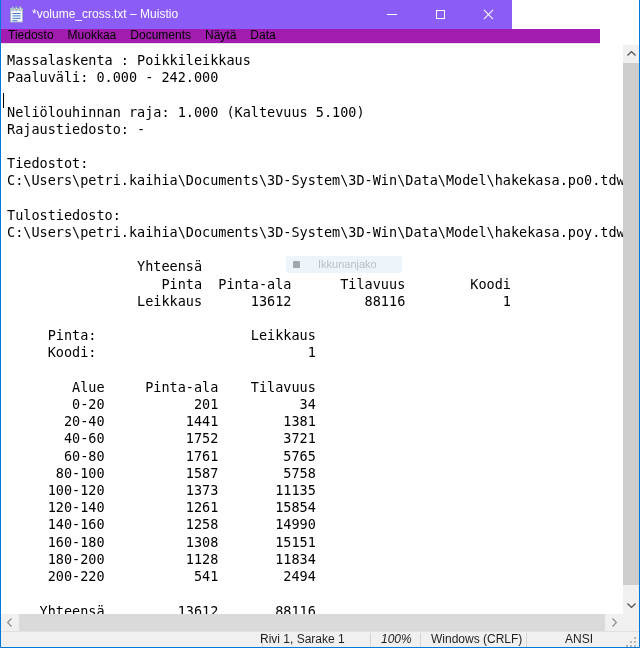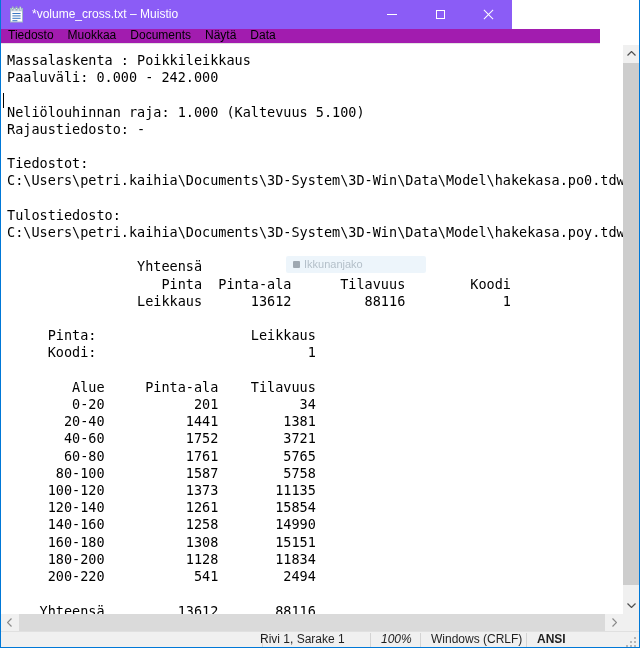--- a/index.html
+++ b/index.html
@@ -31,23 +31,23 @@
   .menu-item{padding:0 7px;font-size:12px;color:#000;line-height:15px;white-space:nowrap;}
 
   
   .editor{position:absolute;left:1px;top:45px;width:622px;height:569px;background:#fff;overflow:hidden;}
   .editor pre{
     position:relative;z-index:2;margin:4px;padding:3px 0 0 2px;
     font-family:"DejaVu Sans Mono",monospace;font-size:13.5px;line-height:17.2px;color:#000;
   }
   .caret{position:absolute;left:2px;top:48px;width:1px;height:15px;background:#000;z-index:3;}
   .ghost-tooltip{
-    position:absolute;left:285px;top:211px;width:140px;height:17px;z-index:1;
+    position:absolute;left:285px;top:211px;width:116px;height:17px;z-index:1;
     background:rgba(228,240,249,0.65);border-radius:2px;
-    font-size:11px;line-height:17px;color:rgba(100,116,132,0.42);padding-left:18px;white-space:nowrap;
+    font-size:11px;line-height:17px;color:rgba(100,116,132,0.42);padding-left:32px;white-space:nowrap;
   }
   .ghost-dot{position:absolute;left:7px;top:5px;width:7px;height:7px;background:rgba(80,92,104,0.5);border-radius:1px;}
 
   
   .vscroll{position:absolute;left:623px;top:45px;width:16px;height:569px;background:#f0f0f0;}
   .vscroll .btn{position:absolute;left:0;width:16px;height:17px;display:flex;align-items:center;justify-content:center;}
   .vscroll .btn.up{top:0;}
   .vscroll .btn.down{bottom:0;}
   .vscroll .thumb{position:absolute;left:0;top:18px;width:16px;height:522px;background:#cdcdcd;}
   .hscroll{position:absolute;left:1px;top:614px;width:622px;height:17px;background:#f0f0f0;}
@@ -58,21 +58,21 @@
   .corner{position:absolute;left:623px;top:614px;width:16px;height:17px;background:#f0f0f0;}
   .chev{display:block;}
 
   
   .statusbar{position:absolute;left:1px;top:631px;width:638px;height:16px;background:#f0f0f0;border-top:1px solid #e0e0e0;font-size:12px;color:#1f1f1f;}
   .sb-sep{position:absolute;top:1px;width:1px;height:15px;background:#d4d4d4;}
   .sb-text{position:absolute;top:0;height:16px;line-height:15px;white-space:nowrap;}
   .sb-cursor{left:259px;}
   .sb-zoom{left:380px;font-style:italic;}
   .sb-eol{left:430px;text-align:center;}
-  .sb-enc{left:536px;font-weight:bold;}
+  .sb-enc{left:564px;}
   .grip{position:absolute;right:3px;top:4px;width:10px;height:10px;}
 </style>
 </head>
 <body>
 
 <div class="window">
 
   <div class="titlebar">
     <span class="app-icon">
       <svg width="15" height="17" viewBox="0 0 15 17">

